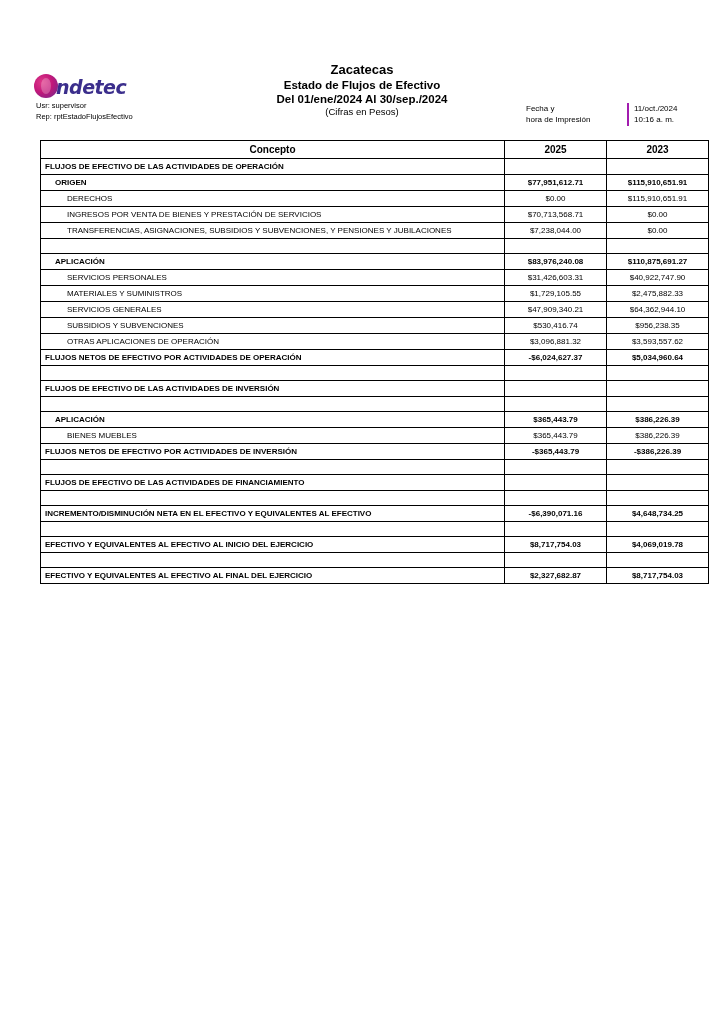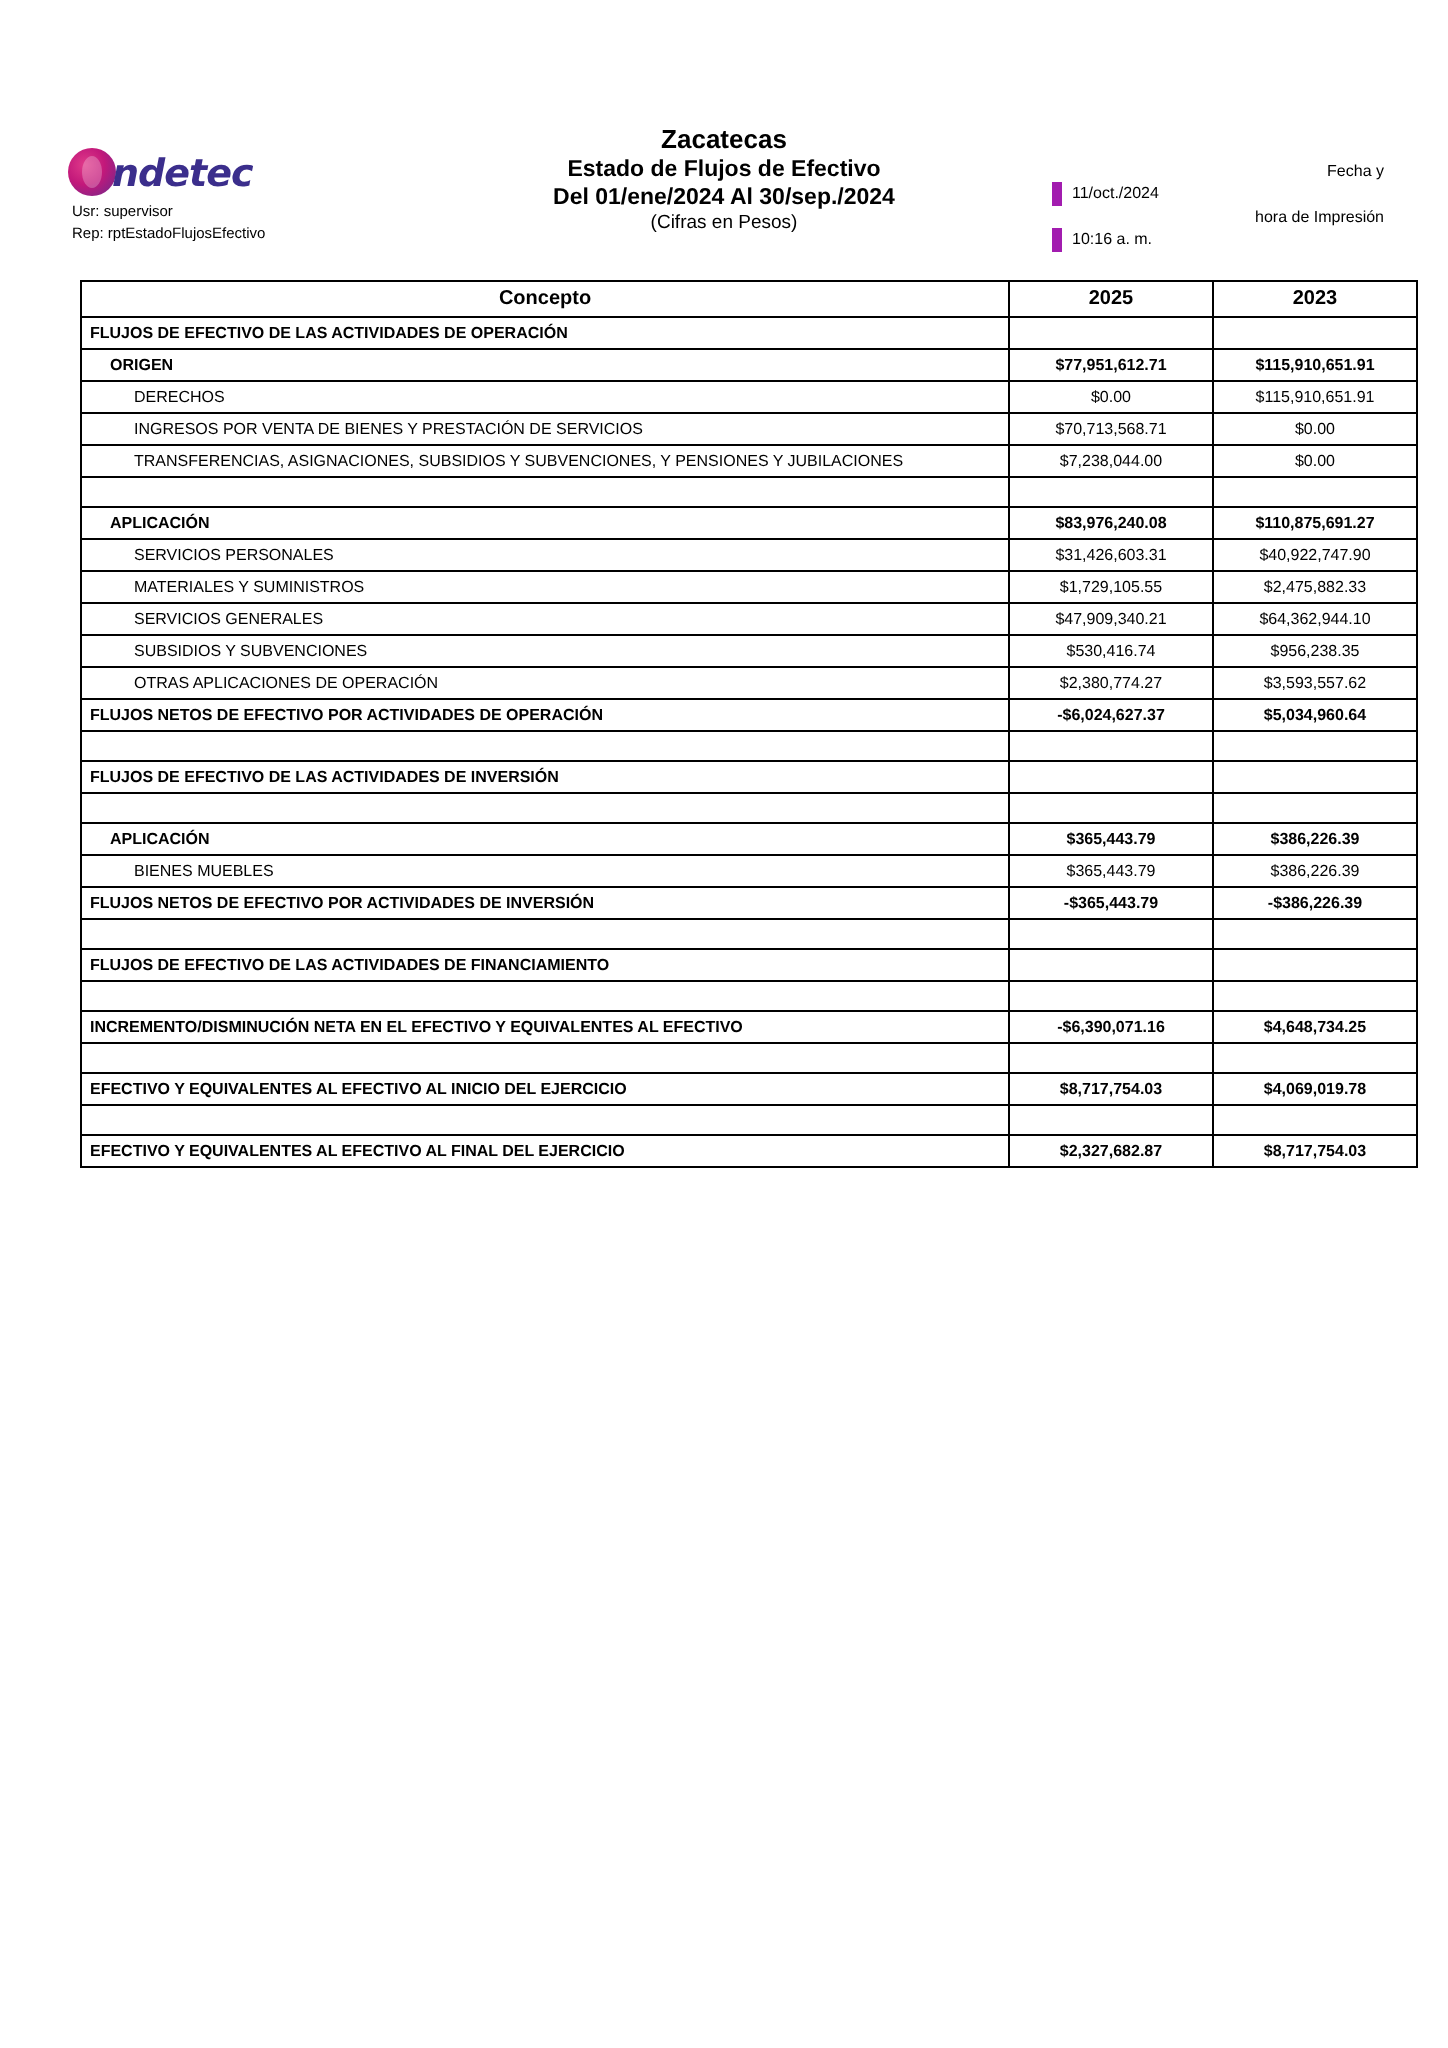--- a/index.html
+++ b/index.html
@@ -100,30 +100,29 @@
     right: 0px;
     bottom: 14px;
     font-size: 8px;
     line-height: 1.45;
     text-align: right;
     width: 170px;
   }
   .meta-right .mr-row {
     display: flex;
     justify-content: space-between;
-    flex-direction: column;
   }
   .meta-right .mr-label {
     text-align: right;
     padding-right: 4px;
   }
   .meta-right .mr-value {
     width: 62px;
     text-align: left;
-    border-left: 5px solid #a21caf;
+    border-left: 2px solid #a21caf;
     padding-left: 5px;
   }
   
   table.report {
     border-collapse: collapse;
     width: 668px;
     margin: 0 40px;
     table-layout: fixed;
   }
   table.report th,
@@ -262,21 +261,21 @@
           <td class="amount">$47,909,340.21</td>
           <td class="amount">$64,362,944.10</td>
         </tr>
         <tr class="level2">
           <td class="concept">SUBSIDIOS Y SUBVENCIONES</td>
           <td class="amount">$530,416.74</td>
           <td class="amount">$956,238.35</td>
         </tr>
         <tr class="level2">
           <td class="concept">OTRAS APLICACIONES DE OPERACIÓN</td>
-          <td class="amount">$2,380,774.27</td>
+          <td class="amount">$3,096,881.32</td>
           <td class="amount">$3,593,557.62</td>
         </tr>
         <tr class="section bold">
           <td class="concept">FLUJOS NETOS DE EFECTIVO POR ACTIVIDADES DE OPERACIÓN</td>
           <td class="amount">-$6,024,627.37</td>
           <td class="amount">$5,034,960.64</td>
         </tr>
         <tr class="blank">
           <td class="concept"></td>
           <td class="amount"></td>

